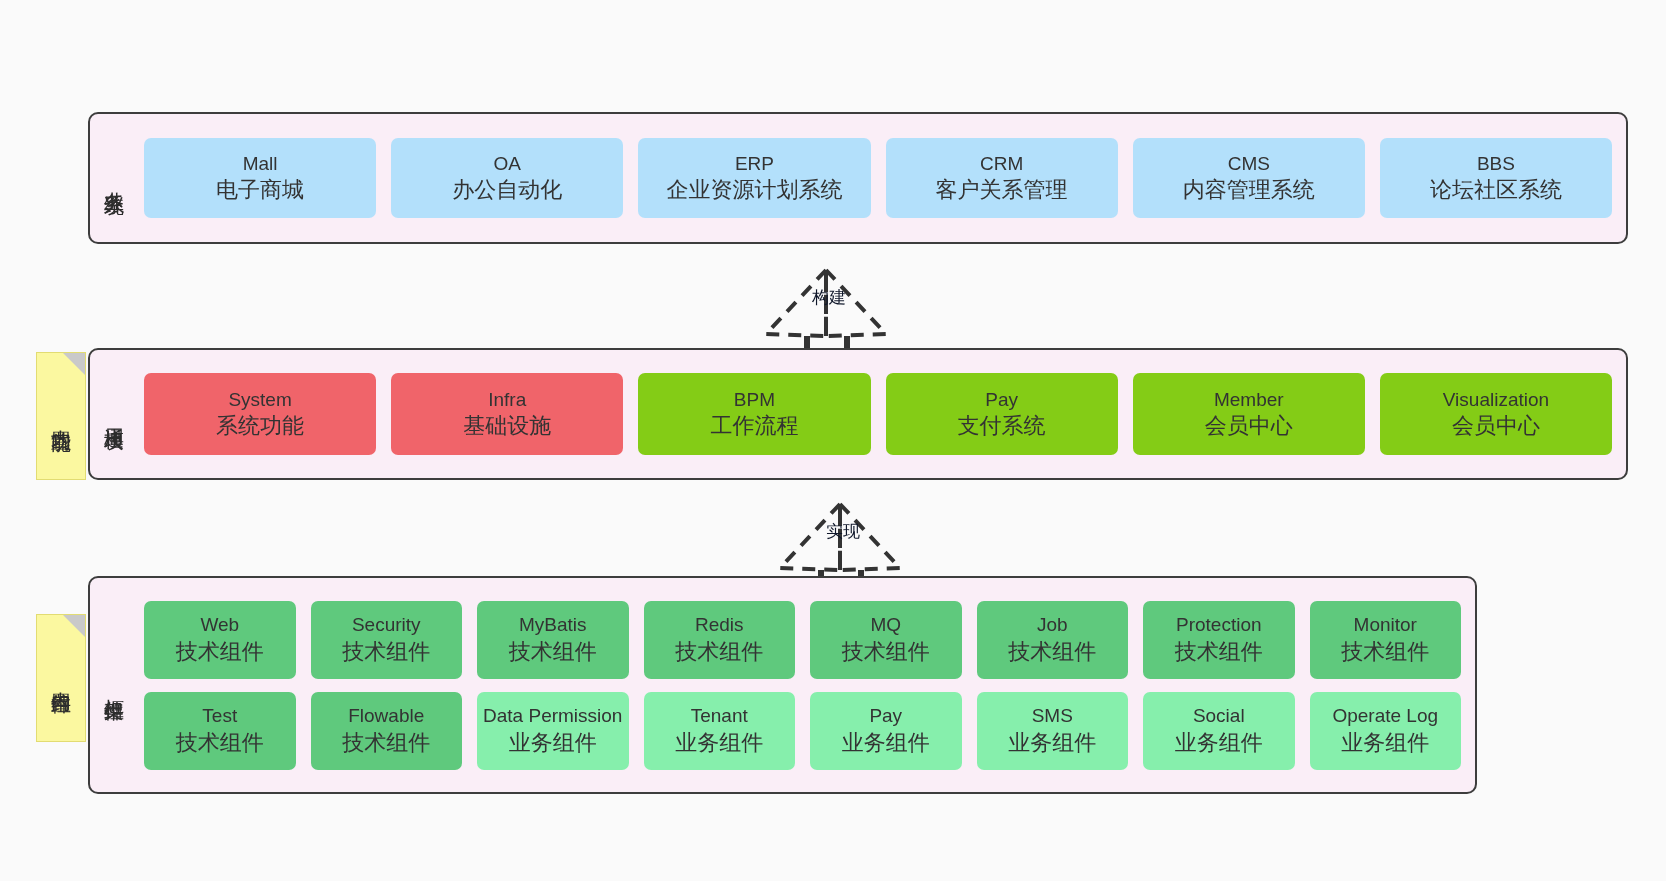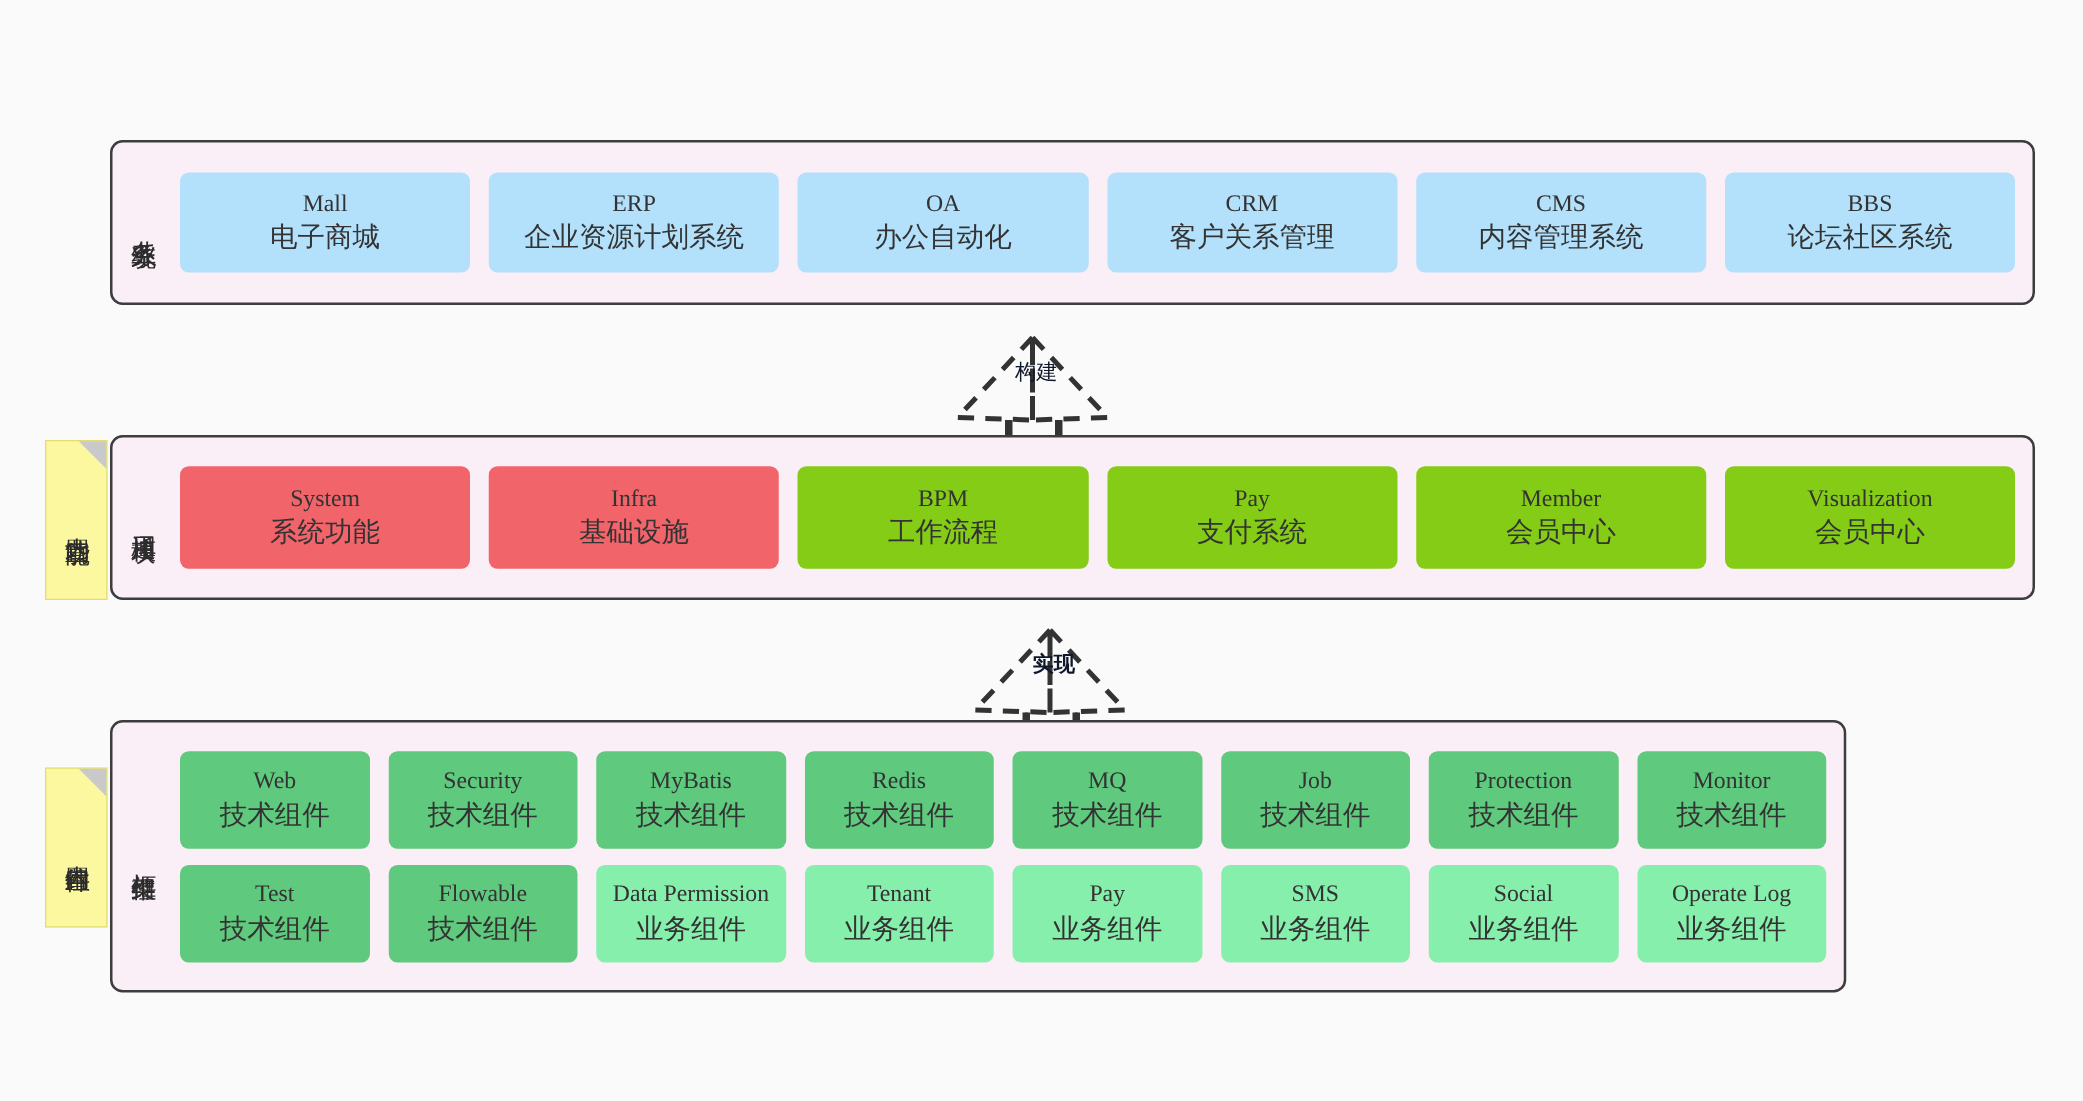--- a/index.html
+++ b/index.html
@@ -38,21 +38,20 @@
     white-space: nowrap;
     user-select: none;
   }
   .layer-body {
     flex: 1 1 auto;
     display: flex;
     flex-direction: column;
     justify-content: center;
     gap: 13px;
     padding: 0 14px 0 6px;
-    font-family: Liberation Serif, serif;
   }
   .row {
     display: flex;
     gap: 15px;
   }
   .row > .cell { flex: 1 1 0; }
 
   
   .cell {
     border-radius: 7px;
@@ -123,27 +122,27 @@
     <div class="layer-title">业务系统</div>
     <div class="layer-body">
       <div class="row">
 
         <div class="cell h-tall c-blue">
           <span class="en">Mall</span>
           <span class="cn">电子商城</span>
         </div>
 
         <div class="cell h-tall c-blue">
+          <span class="en">OA</span>
+          <span class="cn">办公自动化</span>
+        </div>
+
+        <div class="cell h-tall c-blue">
           <span class="en">ERP</span>
           <span class="cn">企业资源计划系统</span>
-        </div>
-
-        <div class="cell h-tall c-blue">
-          <span class="en">OA</span>
-          <span class="cn">办公自动化</span>
         </div>
 
         <div class="cell h-tall c-blue">
           <span class="en">CRM</span>
           <span class="cn">客户关系管理</span>
         </div>
 
         <div class="cell h-tall c-blue">
           <span class="en">CMS</span>
           <span class="cn">内容管理系统</span>
@@ -213,21 +212,21 @@
 
         <div class="cell h-module c-pink">
           <span class="en">Visualization</span>
           <span class="cn">会员中心</span>
         </div>
 
       </div>
     </div>
   </div>
 
-  <div class="arrow" style="left:772px; top:492px;font-weight:bold;">
+  <div class="arrow" style="left:772px; top:492px;">
     <svg width="160" height="90" viewBox="0 0 160 90">
       <path d="M 68 78 L 68 12 L 8 76 Z M 68 12 L 128 76 L 68 78 Z" fill="#fafafa" stroke="#333" stroke-width="4" stroke-dasharray="13 9" stroke-linejoin="miter"></path>
       <line x1="48" y1="78" x2="48" y2="92" stroke="#333" stroke-width="4" stroke-dasharray="13 9"></line>
       <line x1="88" y1="78" x2="88" y2="92" stroke="#333" stroke-width="4" stroke-dasharray="13 9"></line>
     </svg>
     <span class="arrow-label" style="left:54px; top:28px;">实现</span>
   </div>
   <div class="arrow" style="left:820px; top:570px;">
     <svg width="50" height="18" viewBox="0 0 50 18">
       <line x1="2" y1="0" x2="2" y2="18" stroke="#333" stroke-width="4" stroke-dasharray="13 9"></line>

